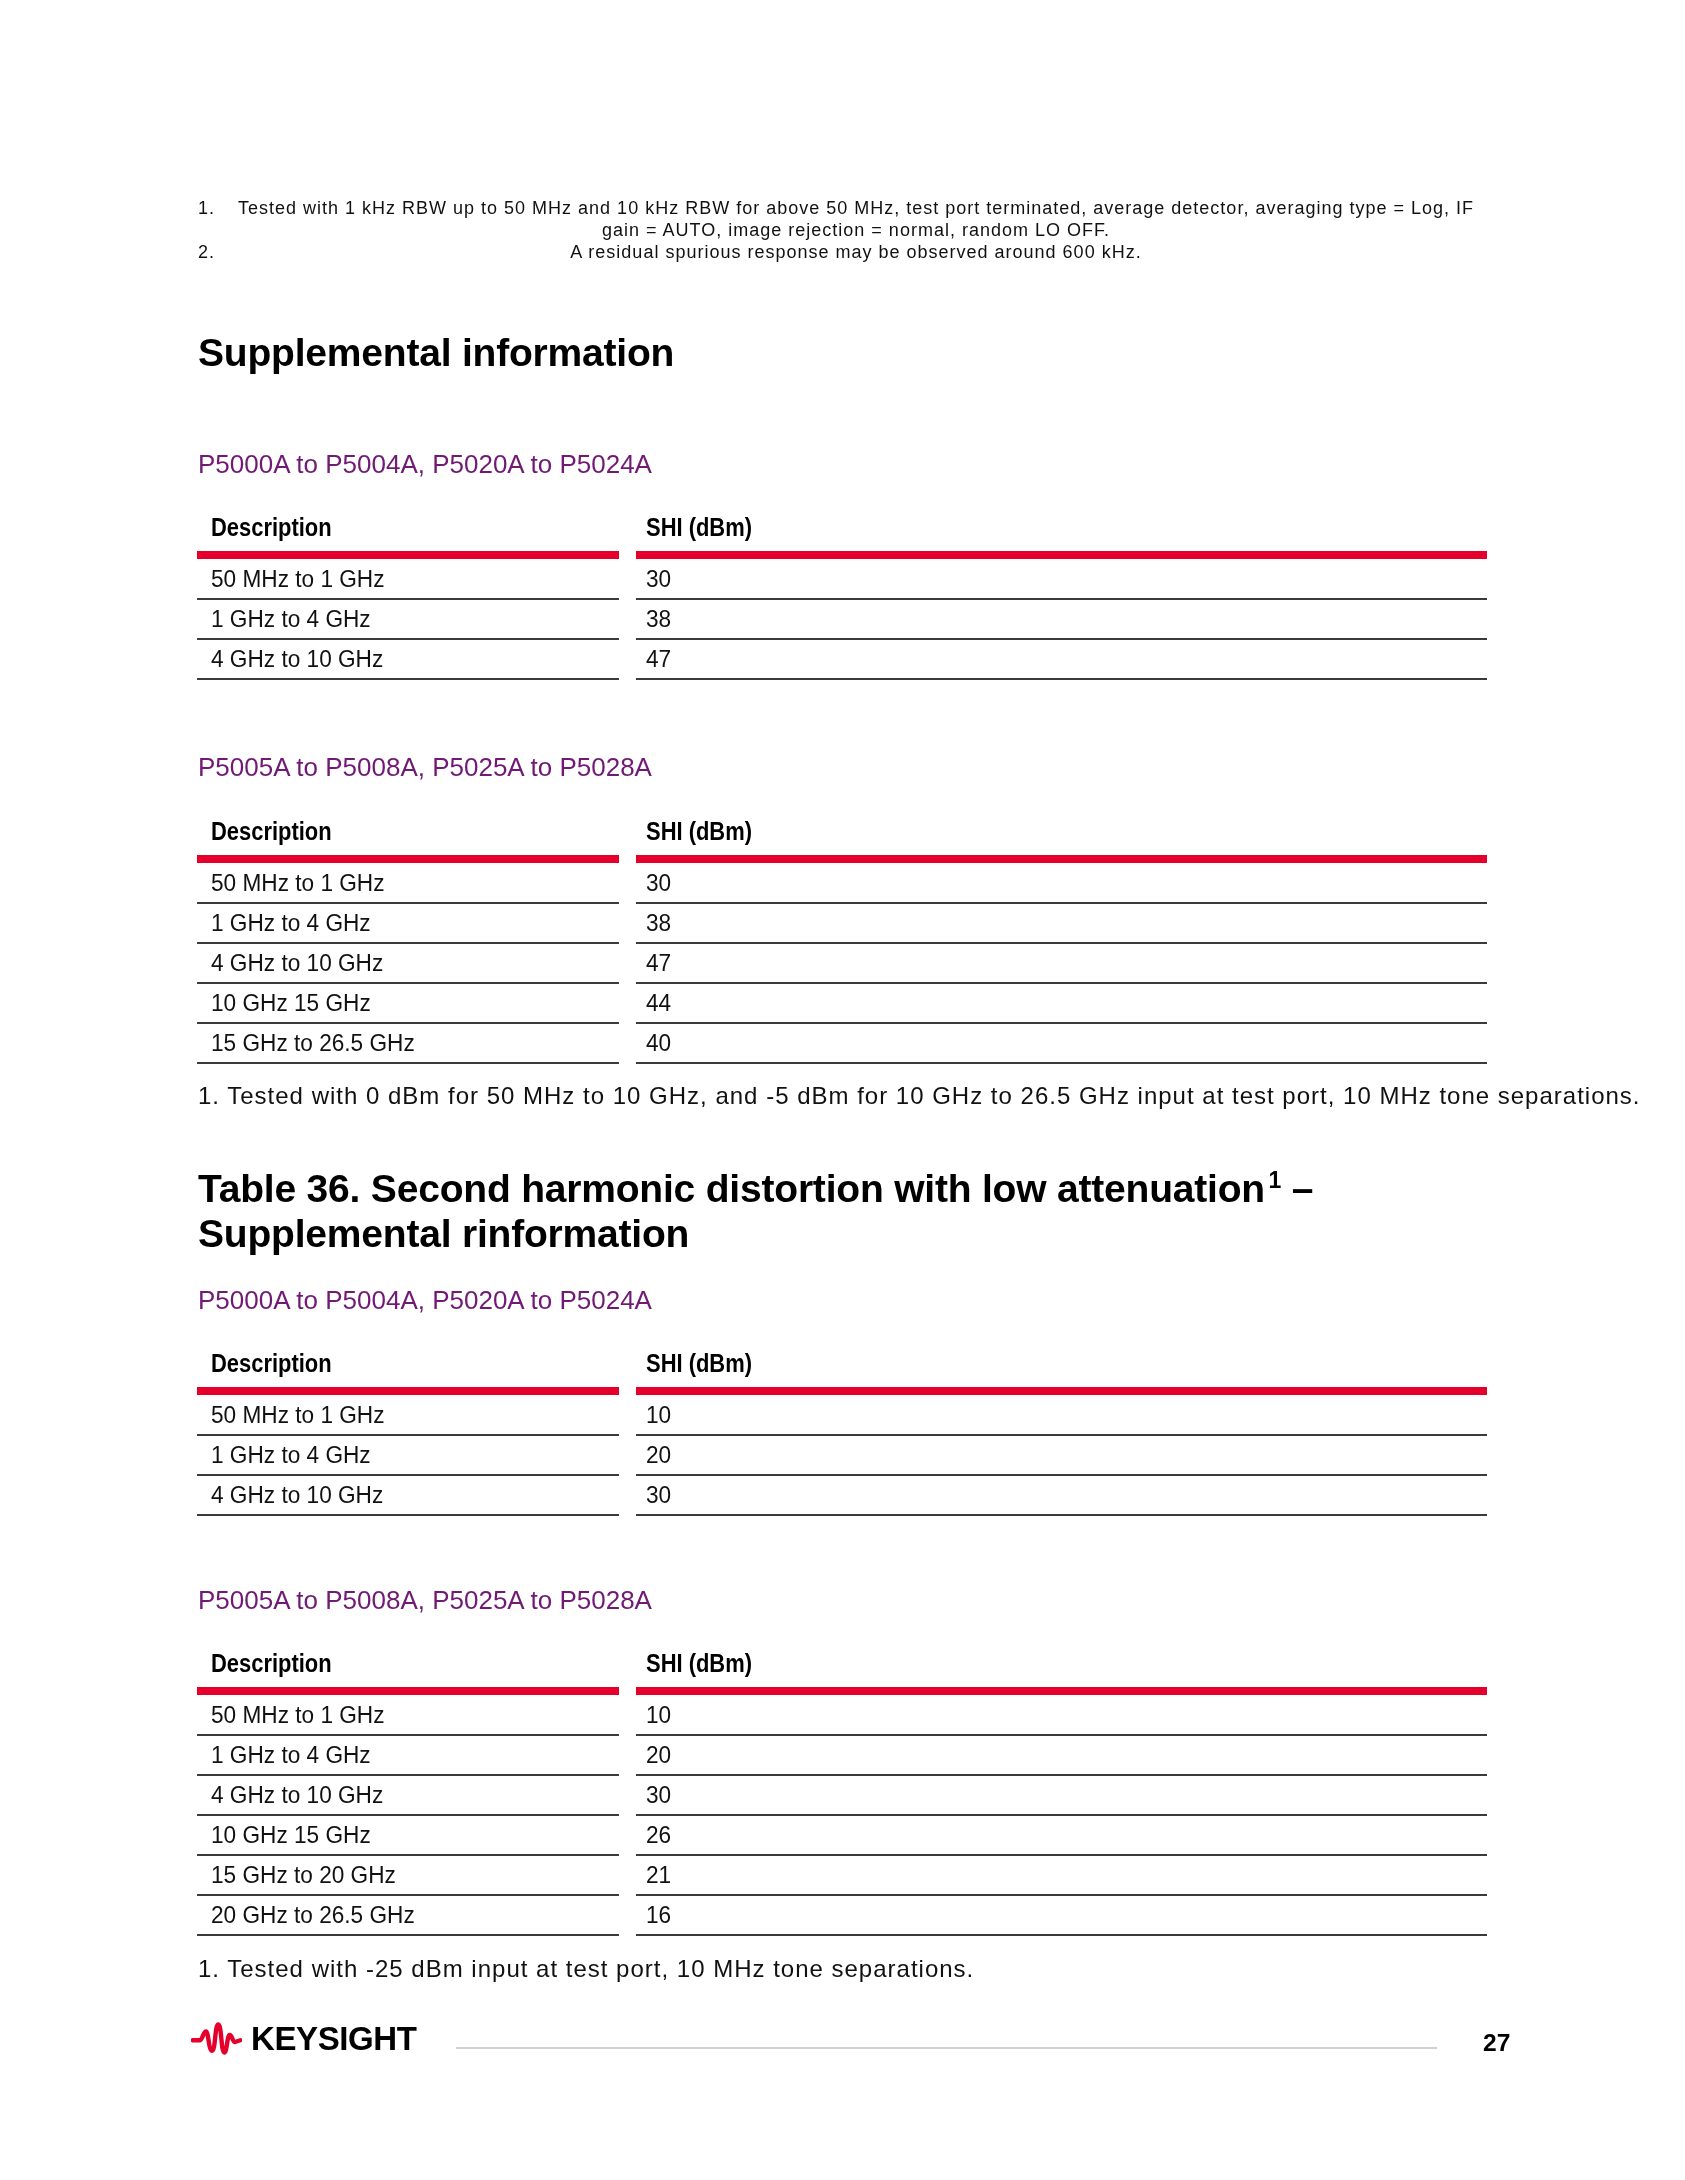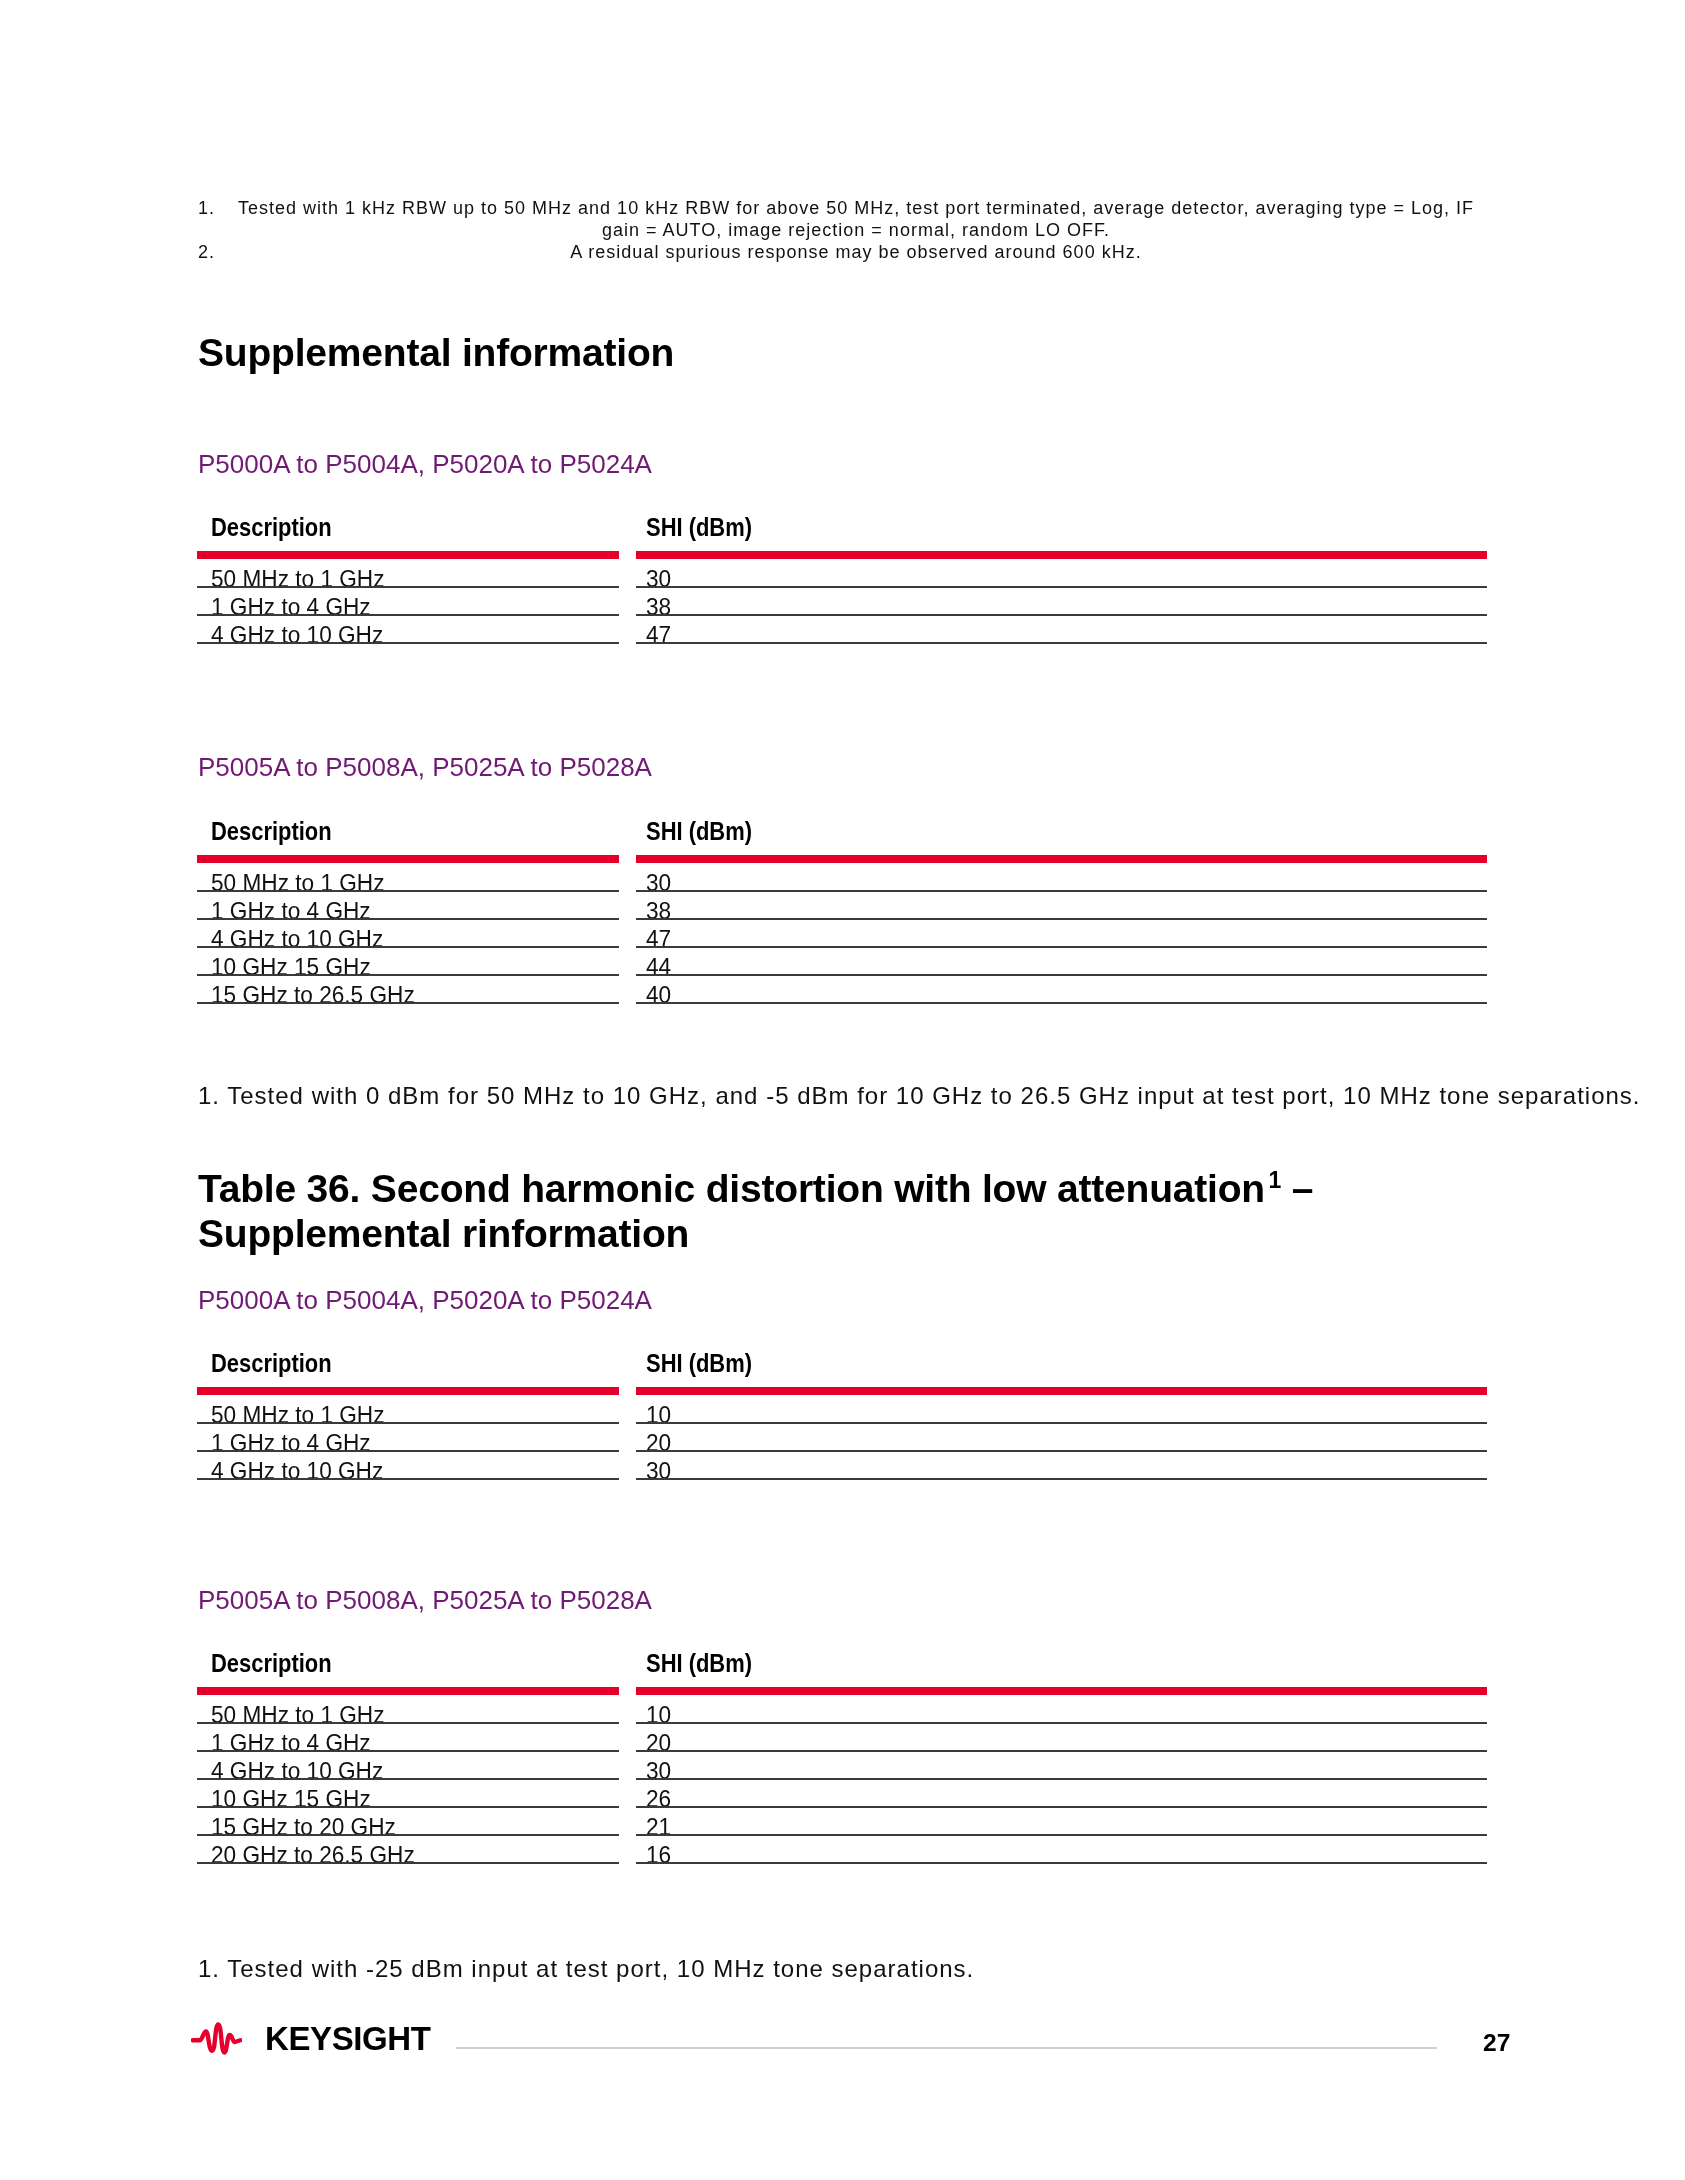--- a/index.html
+++ b/index.html
@@ -30,39 +30,39 @@
 
   .tbl { position: absolute; left: 197px; width: 1290px; }
   .thead { position: relative; height: 40px; }
   .thead .th {
     position: absolute; top: 0; font-size: 25.5px; font-weight: bold;
     transform: scaleX(0.86); transform-origin: left center; white-space: nowrap;
     line-height: 32px;
   }
   .bars { position: relative; height: 8.8px; }
   .bars .bar { position: absolute; top: 0; height: 8px; background: #e4002b; }
-  .row { position: relative; height: 28px; }
+  .row { position: relative; height: 40px; }
   .row .cell {
     position: absolute; top: 4.4px; font-size: 24.6px; line-height: 30px; color: #111;
     transform: scaleX(0.92); transform-origin: left center; white-space: nowrap;
   }
   .row .line { position: absolute; bottom: 0; height: 1.8px; background: #3a3a3a; }
   .c1 { left: 14px; }
   .c2 { left: 449px; }
   .l1 { left: 0; width: 422px; }
   .l2 { left: 439px; width: 851px; }
 
   .tfn {
     position: absolute; left: 198px; font-size: 24px; letter-spacing: 1px; color: #111;
     line-height: 22px;
   }
 
   .footer-logo { position: absolute; left: 191px; top: 2019px; height: 39px; display: flex; align-items: center; }
   .footer-logo .word {
-    font-size: 33px; font-weight: bold; letter-spacing: -0.4px; margin-left: 23px; color: #000;
+    font-size: 33px; font-weight: bold; letter-spacing: -0.4px; margin-left: 9px; color: #000;
   }
   .footer-rule { position: absolute; left: 456px; top: 2047px; width: 981px; height: 1.8px; background: #d0d0d0; }
   .page-num { position: absolute; left: 1483px; top: 2029px; font-size: 24.6px; font-weight: bold; }
 </style>
 </head>
 <body>
 
 <div class="fn" style="top:197px;">
   <div class="item">
     <span class="num">1.</span>

